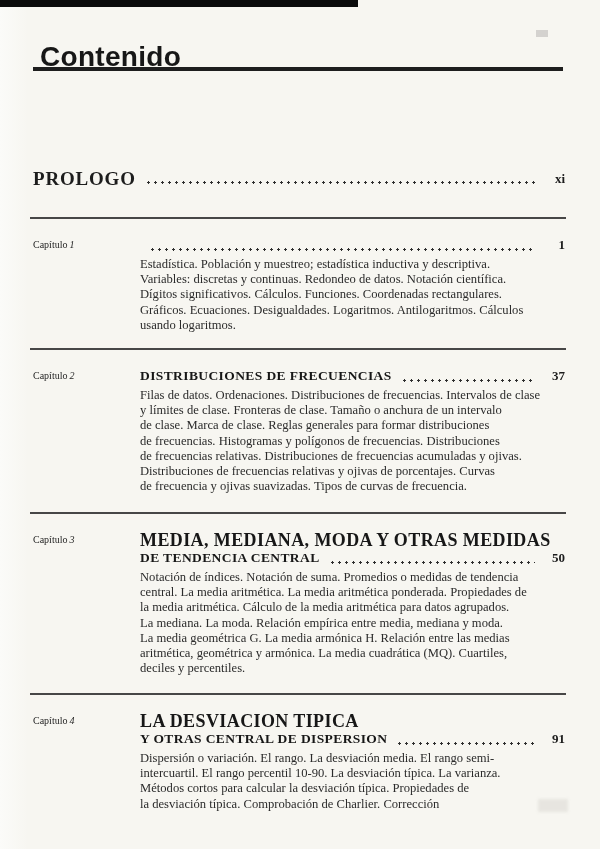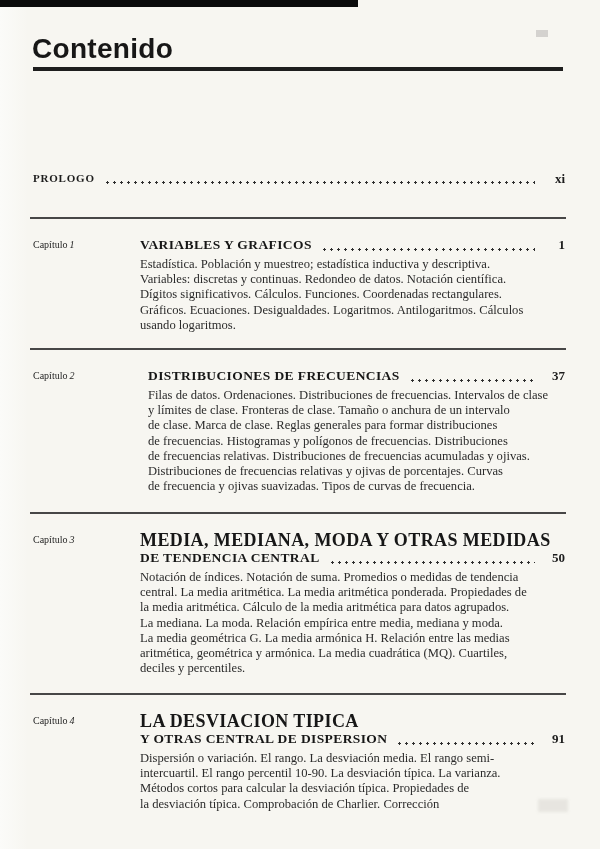--- a/index.html
+++ b/index.html
@@ -42,21 +42,21 @@
     left: 538px; top: 799px;
     width: 30px; height: 13px;
     background: #d8d6d0;
     opacity: .5;
     filter: blur(1.5px);
   }
   
   .doc-title {
     position: absolute;
     left: 32px; top: 33px;
-    margin: 0;
+    margin: 8px;
     font-family: "Liberation Sans", sans-serif;
     font-weight: bold;
     font-size: 28px;
     letter-spacing: .3px;
     color: #171717;
   }
   .thick-rule {
     position: absolute;
     left: 33px; top: 67px;
     width: 530px; height: 4px;
@@ -66,21 +66,21 @@
   .prologo-row {
     position: absolute;
     left: 33px; top: 170px;
     width: 532px;
     display: flex;
     align-items: stretch;
     height: 17px;
   }
   .prologo-label {
     font-weight: bold;
-    font-size: 11px;
+    font-size: 19px;
     letter-spacing: .8px;
     line-height: 17px;
     color: #1d1d1d;
   }
   
   .leader {
     flex: 1;
     margin: 0 8px 0 9px;
     background-image: radial-gradient(circle, #2e2e2e 1.05px, rgba(0,0,0,0) 1.25px);
     background-size: 7px 3px;
@@ -108,21 +108,21 @@
   .rule-4 { top: 693px; }
   
   .chapter {
     position: absolute;
     left: 33px;
     width: 532px;
     display: flex;
     align-items: flex-start;
   }
   .ch-1 { top: 236px; }
-  .ch-2 { top: 367px; gap: 8px; }
+  .ch-2 { top: 367px; }
   .ch-3 { top: 531px; }
   .ch-4 { top: 712px; }
   .ch-label {
     width: 107px;
     flex: 0 0 107px;
     font-size: 10px;
     line-height: 18px;
     color: #1f1f1f;
   }
   .ch-label .num { font-style: italic; padding-left: 2px; }
@@ -176,21 +176,20 @@
     <span class="page-num">xi</span>
   </div>
 
   <div class="rule rule-1"></div>
 
   <div class="chapter ch-1">
     <div class="ch-label"><span>Capítulo</span><span class="num">1</span></div>
     <div class="ch-main">
 
       <div class="title-row">
-        <span class="ch-title">VARIABLES Y GRAFICOS</span>
         <span class="leader"></span>
         <span class="page-num">1</span>
       </div>
       <div class="ch-body">Estadística. Población y muestreo; estadística inductiva y descriptiva.
 Variables: discretas y continuas. Redondeo de datos. Notación científica.
 Dígitos significativos. Cálculos. Funciones. Coordenadas rectangulares.
 Gráficos. Ecuaciones. Desigualdades. Logaritmos. Antilogaritmos. Cálculos
 usando logaritmos.</div>
     </div>
   </div>

